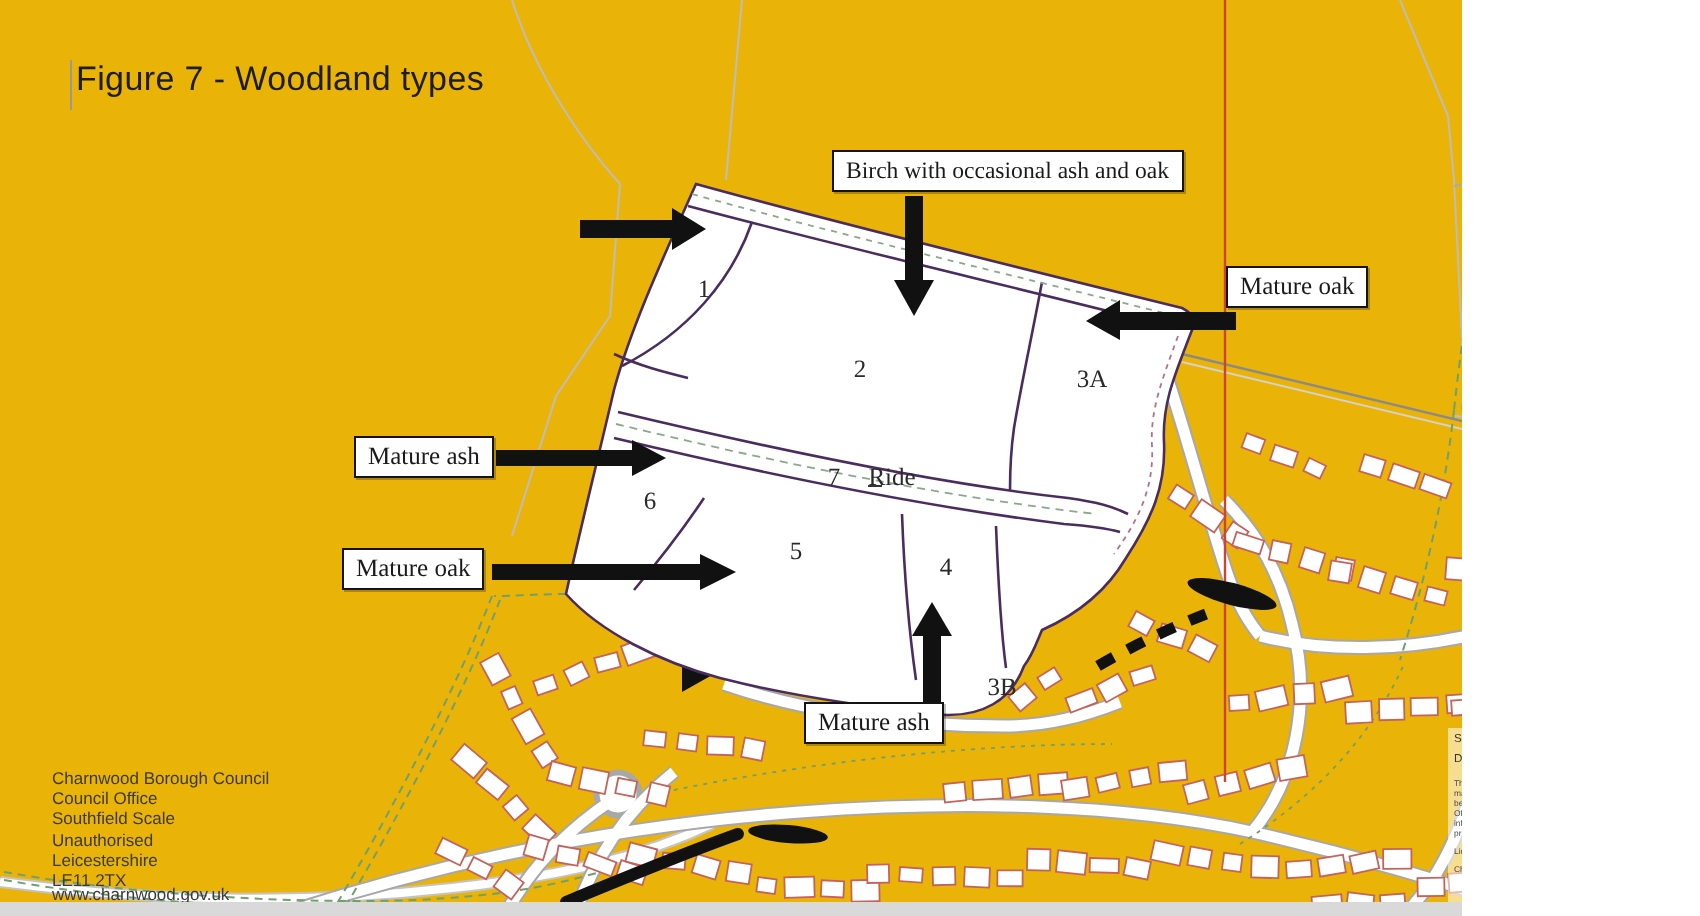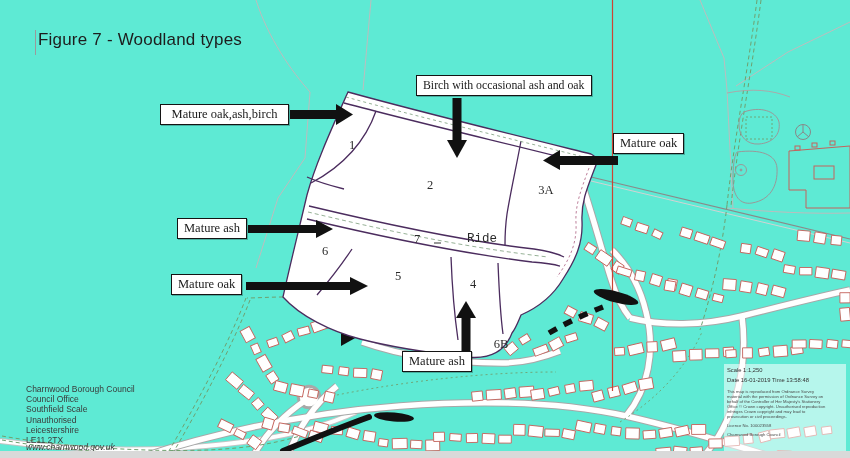--- a/index.html
+++ b/index.html
@@ -1,34 +1,34 @@
 <!DOCTYPE html>
 <html><head>
 <meta charset="utf-8">
 <style>
   html,body{margin:0;padding:0;background:#fff;}
-  .stage{position:relative;width:850px;height:458px;background:#5eead4;overflow:hidden;
+  .stage{position:relative;width:731px;height:458px;background:#eab308;overflow:hidden;
          font-family:"Liberation Sans",sans-serif;color:#222;}
   .stage svg{position:absolute;left:0;top:0;}
   .page-title{position:absolute;left:38px;top:30px;font-size:17px;color:#1d1d1d;letter-spacing:.2px;}
   .cursor-bar{position:absolute;left:35px;top:30px;width:1px;height:25px;background:#9a9a9a;}
   .co{position:absolute;display:inline-flex;align-items:center;justify-content:center;
       border:1.6px solid #141414;background:#fff;font-family:"Liberation Serif",serif;
       font-size:12.5px;color:#1a1a1a;padding:2px 6px;white-space:nowrap;line-height:15px;
       box-shadow:1px 1px 0 rgba(0,0,0,.25);}
   .co1{left:160px;top:104px;min-width:115px;}
   .co2{left:416px;top:75px;font-size:11.8px;}
   .co3{left:613px;top:133px;}
   .co4{left:177px;top:218px;}
   .co5{left:171px;top:274px;}
   .co6{left:402px;top:351px;}
   .zn{position:absolute;transform:translate(-50%,-50%);font-family:"Liberation Serif",serif;
       font-size:12.5px;color:#2a2a2a;white-space:nowrap;}
   .addr{position:absolute;left:26px;top:384px;font-size:8.5px;line-height:1.2;color:#3a3a3a;}
-  .site-url{position:absolute;left:26px;top:442px;font-size:8.5px;color:#3a3a3a;font-style:italic;}
+  .site-url{position:absolute;left:26px;top:442px;font-size:8.5px;color:#3a3a3a;}
   .info{position:absolute;left:727px;top:367px;width:120px;color:#333;}
   .info .scale{font-size:5.8px;margin-bottom:4px;}
   .info .date{font-size:5.8px;margin-bottom:7px;}
   .fp{font-size:4.2px;line-height:1.18;color:#4a4a4a;}
   .fp.gap{margin-top:4px;}
   .bottom-band{position:absolute;left:0;top:451px;width:850px;height:7px;background:#d9d9d9;}
 </style>
 </head>
 <body>
 
@@ -303,36 +303,35 @@
     <g>
           <rect x="461.5" y="318" width="9" height="33"></rect>
           <polygon points="456,318 476,318 466,301"></polygon>
         </g>
   </g>
 </svg>
 
 <div class="cursor-bar"></div>
 <div class="page-title">Figure 7 - Woodland types</div>
 
-<div class="co co1">Mature oak,ash,birch</div>
 <div class="co co2">Birch with occasional ash and oak</div>
 <div class="co co3">Mature oak</div>
 <div class="co co4">Mature ash</div>
 <div class="co co5">Mature oak</div>
 <div class="co co6">Mature ash</div>
 
 <span class="zn" style="left:352px;top:145px;">1</span>
 <span class="zn" style="left:430px;top:185px;">2</span>
 <span class="zn" style="left:546px;top:190px;">3A</span>
 <span class="zn" style="left:325px;top:251px;">6</span>
 <span class="zn" style="left:417px;top:239px;">7</span>
-<span class="zn" style="left:482px;top:239px;font-family:Liberation Mono, monospace;">Ride</span>
+<span class="zn" style="left:446px;top:239px;">Ride</span>
 <span class="zn" style="left:398px;top:276px;">5</span>
 <span class="zn" style="left:473px;top:284px;">4</span>
-<span class="zn" style="left:501px;top:344px;">6B</span>
+<span class="zn" style="left:501px;top:344px;">3B</span>
 
 <div class="addr">
   <div>Charnwood Borough Council</div>
   <div>Council Office</div>
   <div>Southfield Scale</div>
   <div>Unauthorised</div>
   <div>Leicestershire</div>
   <div>LE11 2TX</div>
 </div>
 <div class="site-url">www.charnwood.gov.uk</div>

